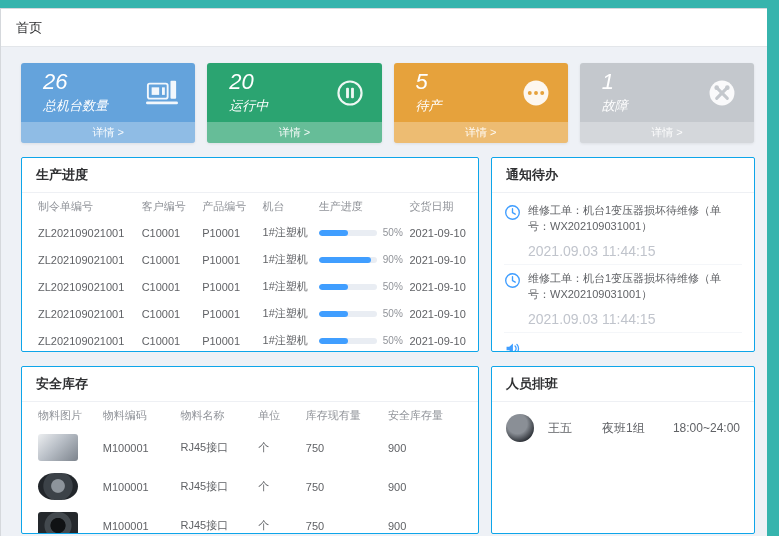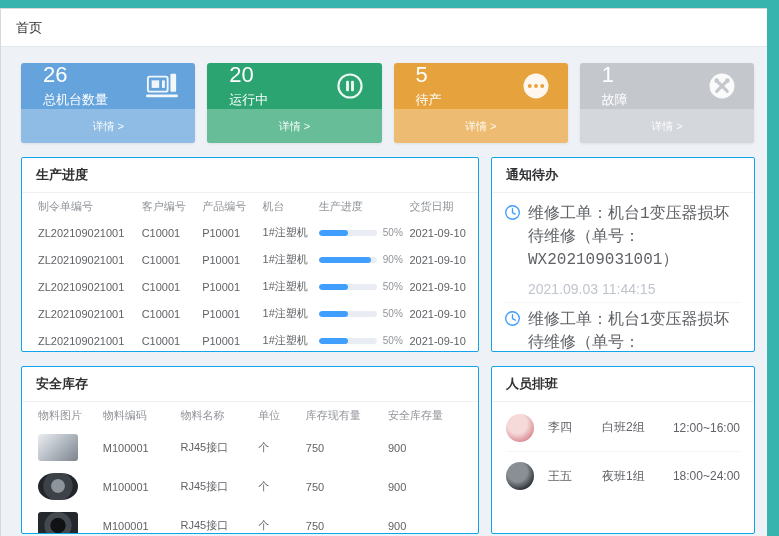--- a/index.html
+++ b/index.html
@@ -31,26 +31,26 @@
   .cards-row {
     display:flex; gap:12px;
     padding:16px 13px 0 20px;
   }
   .card {
     flex:1; height:80px; border-radius:3px;
     display:flex; flex-direction:column;
     color:#fff; box-shadow:0 1px 3px rgba(0,0,0,.08);
     overflow:hidden; cursor:pointer;
   }
-  .card-main { flex:1; display:flex; align-items:center; justify-content:space-between; padding:0 16px 0 22px; }
+  .card-main { flex:1; display:flex; align-items:center; justify-content:space-between; padding:0 16px 0 22px;font-style:italic; }
   .card-num   { font-size:22px; line-height:1.1; }
   .card-label { font-size:13px; margin-top:3px; }
   .card-icon svg { display:block; opacity:.92; }
   .card-strip {
-    height:34px; background:rgba(255,255,255,.28);
+    height:21px; background:rgba(255,255,255,.28);
     display:flex; align-items:center; justify-content:center;
     font-size:11px; color:rgba(255,255,255,.92);
   }
 
   
   .panels {
     display:grid;
     grid-template-columns:458px 264px;
     gap:12px;
     padding:14px 13px 0 20px;
@@ -85,21 +85,21 @@
   .plabel { font-size:10px; color:#909399; }
 
   
   .notice-list { padding:4px 12px 0 12px; }
   .notice-item {
     display:flex; gap:7px; padding:6px 0 5px 0;
     border-bottom:1px solid #f4f6f9; cursor:pointer;
   }
   .notice-item:last-child { border-bottom:none; }
   .n-icon { flex:none; margin-top:1px; }
-  .n-text { font-size:16px; color:#606266; line-height:1.45;font-family:Liberation Mono, monospace; }
+  .n-text { font-size:11px; color:#606266; line-height:1.45; }
   .n-time { font-size:14px; color:#c0c4cc; margin-top:8px; }
 
   
   .thumb { width:40px; height:27px; border-radius:3px; }
   .rj45-photo      { background:linear-gradient(135deg,#eceef0 0%,#b9bfc7 45%,#7c838c 100%); }
   .connector-photo { background:radial-gradient(circle at 50% 48%,#8d949b 0 26%,#3c4248 30% 58%,#22262b 62%); border-radius:50%/60%; }
   .speaker-photo   { background:radial-gradient(circle at 50% 50%,#101214 0 30%,#43494e 33% 54%,#24282c 58%); }
 
   
   .staff-list { padding:2px 14px 0 14px; }
@@ -390,26 +390,20 @@
   </tr>
             </tbody>
         </table>
       </div>
     </div>
 
     <div class="panel h2">
       <div class="panel-title">人员排班</div>
       <div class="staff-list" id="staff-list">
   <div class="staff-row">
-    <span class="avatar" style="background:radial-gradient(circle at 40% 35%, #f6d9d9 0 40%, #d98f96 75%)"></span>
-    <span class="s-name">李四</span>
-    <span class="s-shift">白班2组</span>
-    <span class="s-time">12:00~16:00</span>
-  </div>
-  <div class="staff-row">
     <span class="avatar" style="background:radial-gradient(circle at 40% 35%, #8a8f96 0 40%, #2e3238 75%)"></span>
     <span class="s-name">王五</span>
     <span class="s-shift">夜班1组</span>
     <span class="s-time">18:00~24:00</span>
   </div>
         </div>
     </div>
   </div>
 
 </div>

